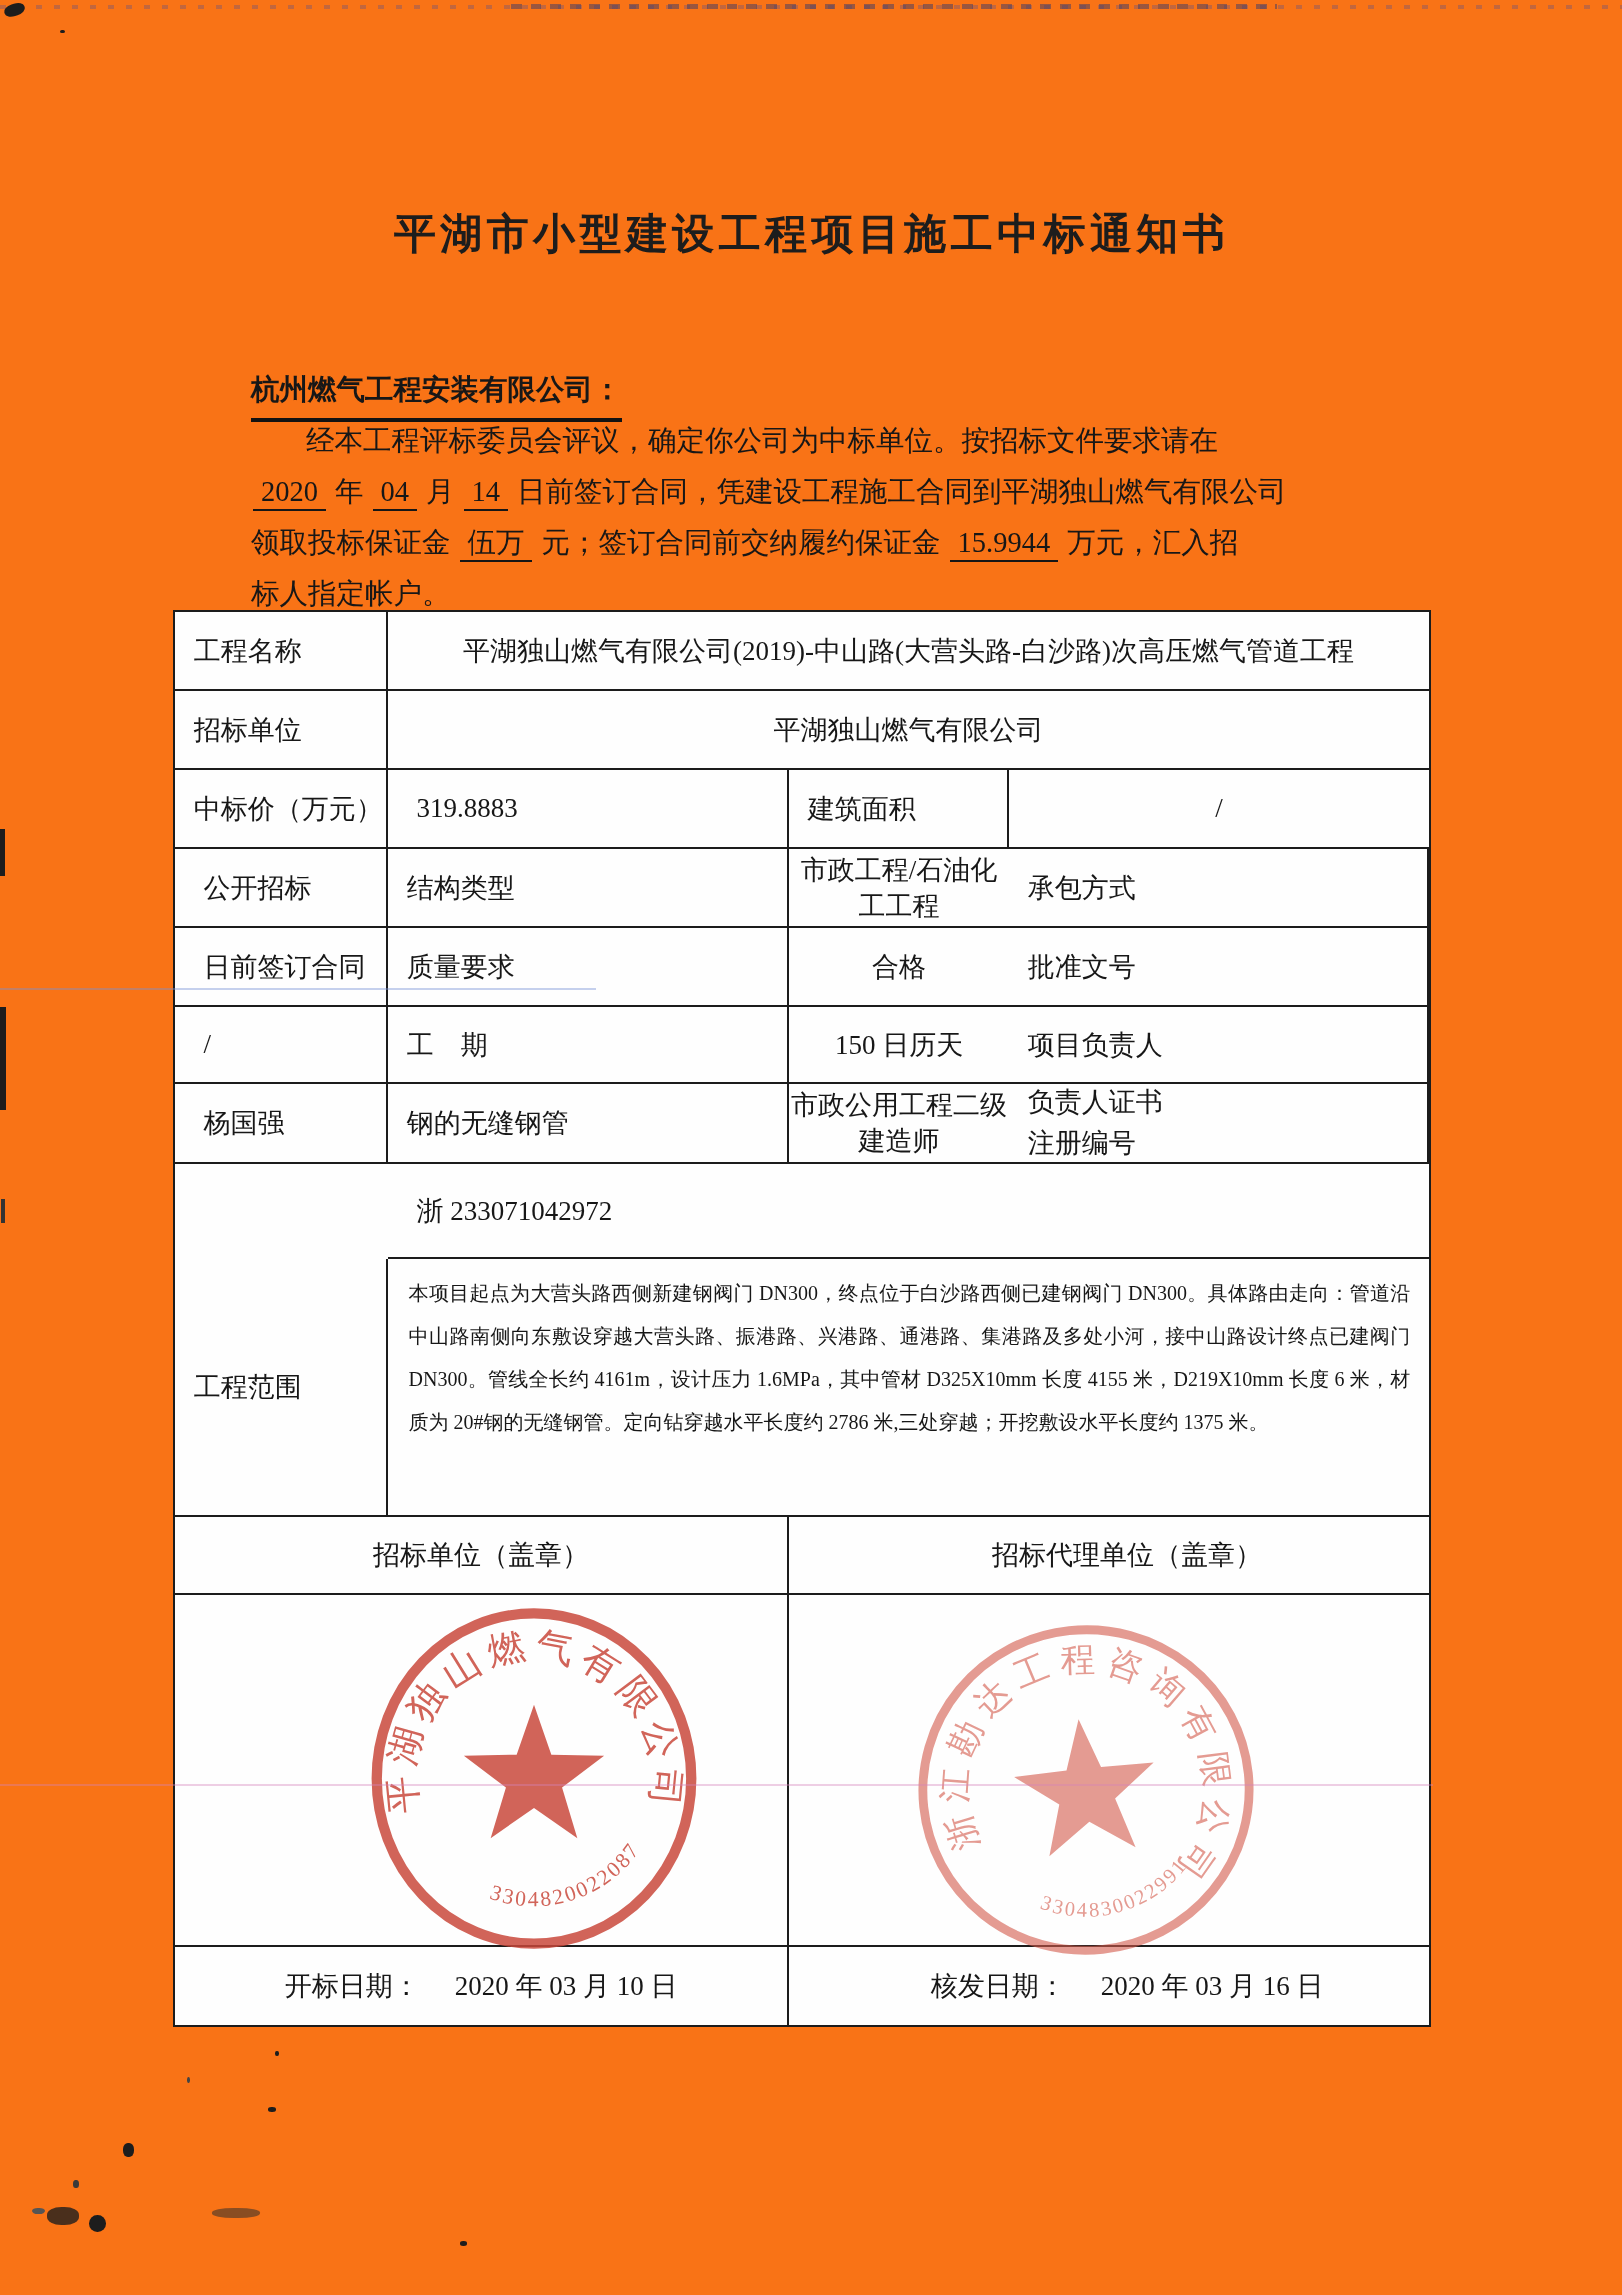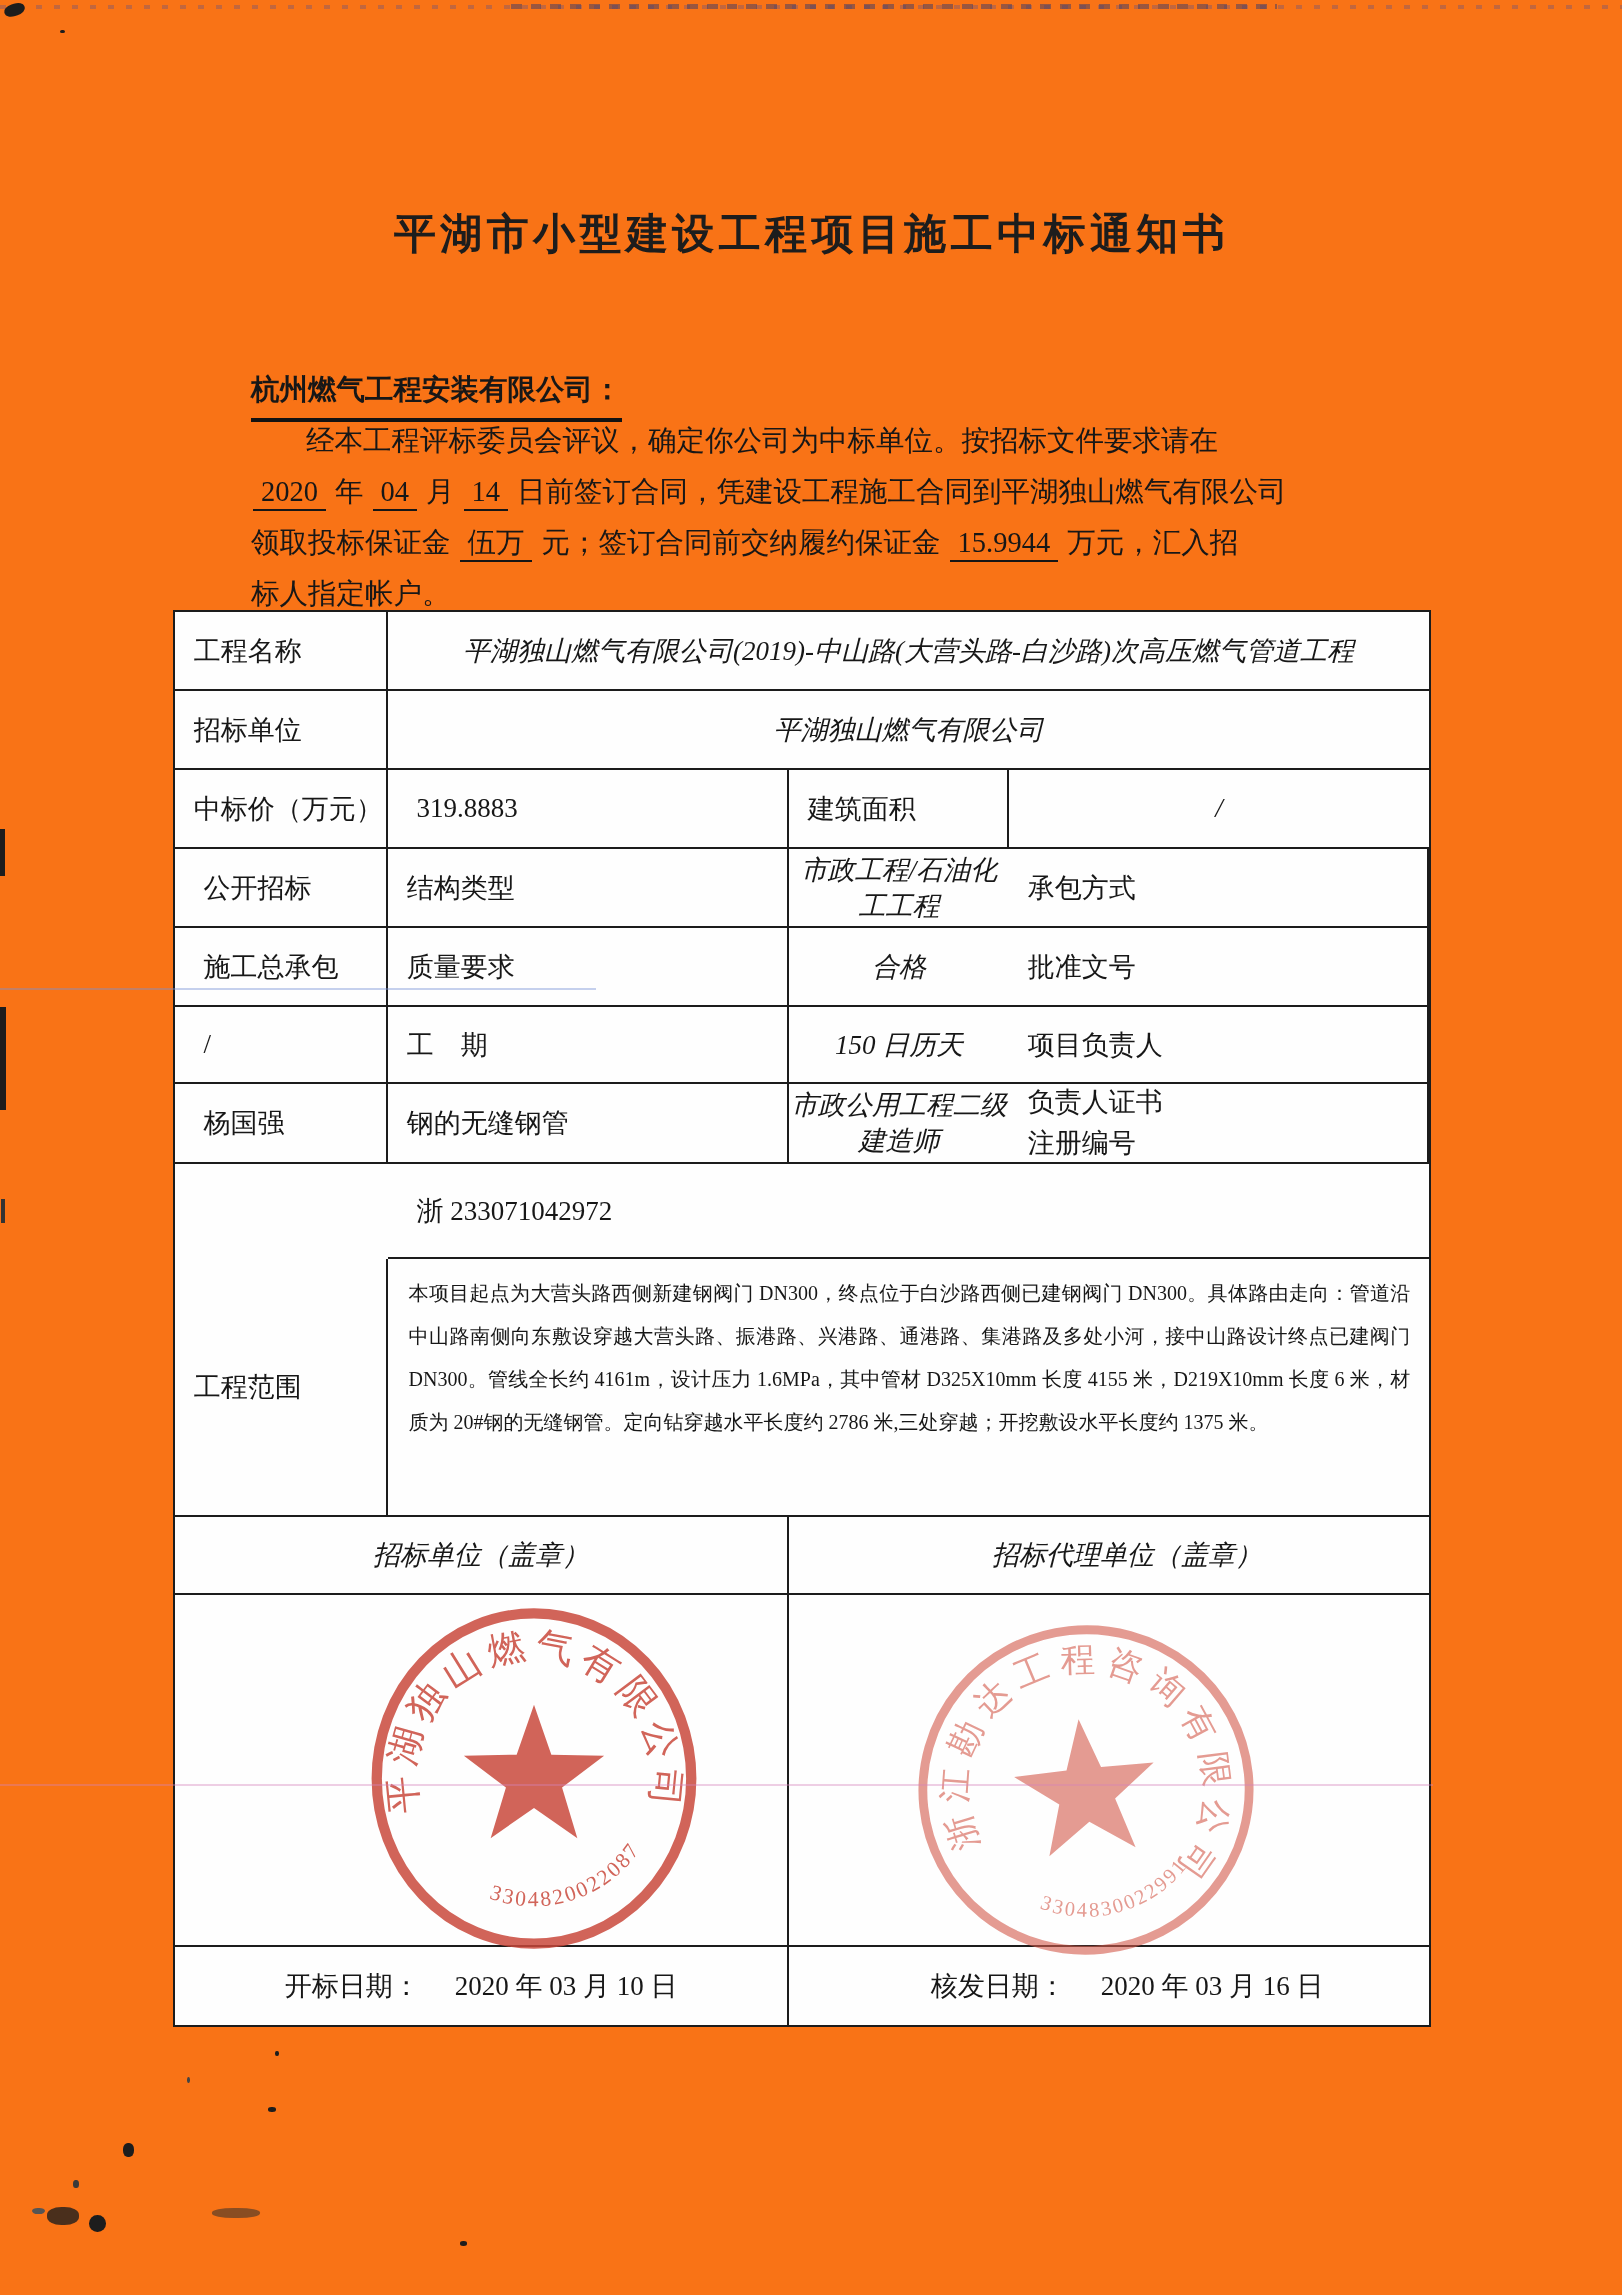--- a/index.html
+++ b/index.html
@@ -42,21 +42,21 @@
     background:#fefefe;
   }
   .cell{
     box-sizing:border-box;display:flex;align-items:center;
     font-size:27px;color:#171717;overflow:hidden;
   }
   .br{border-right:2.5px solid #1c1c1c;}
   .bb{border-bottom:2.9px solid #1c1c1c;text-align:center;}
   .lbl{padding-left:18.7px;justify-content:flex-start;}
   .vleft{padding-left:28.5px;justify-content:flex-start;}
-  .vcenter{justify-content:center;font-style:italic;}
+  .vcenter{justify-content:center;}
   .two-line{flex-direction:column;align-items:flex-start;justify-content:center;line-height:41px;}
   .scope-val{
     display:block;padding:12.8px 18.7px 0 20.6px;
     text-align:justify;line-height:43px;font-size:20px;
   }
   .datecell{justify-content:center;gap:35px;}
   .span3{grid-column:2 / span 3;}
   .span2a{grid-column:1 / span 2;}
   .span2b{grid-column:3 / span 2;padding-left:36px;}
   
@@ -124,21 +124,21 @@
     <div class="cell lbl br bb">中标价（万元）</div>
     <div class="cell vleft br bb">319.8883</div>
     <div class="cell lbl br bb">建筑面积</div>
     <div class="cell vcenter bb">/</div>
 
     <div class="cell vleft br bb">公开招标</div>
     <div class="cell lbl br bb">结构类型</div>
     <div class="cell vcenter bb">市政工程/石油化工工程</div>
 
     <div class="cell lbl br bb">承包方式</div>
-    <div class="cell vleft br bb">施工总承包</div>
+    <div class="cell vleft br bb">日前签订合同</div>
     <div class="cell lbl br bb">质量要求</div>
     <div class="cell vcenter bb">合格</div>
 
     <div class="cell lbl br bb">批准文号</div>
     <div class="cell vleft br bb">/</div>
     <div class="cell lbl br bb">工　期</div>
     <div class="cell vcenter bb">150 日历天</div>
 
     <div class="cell lbl br bb">项目负责人</div>
     <div class="cell vleft br bb">杨国强</div>

